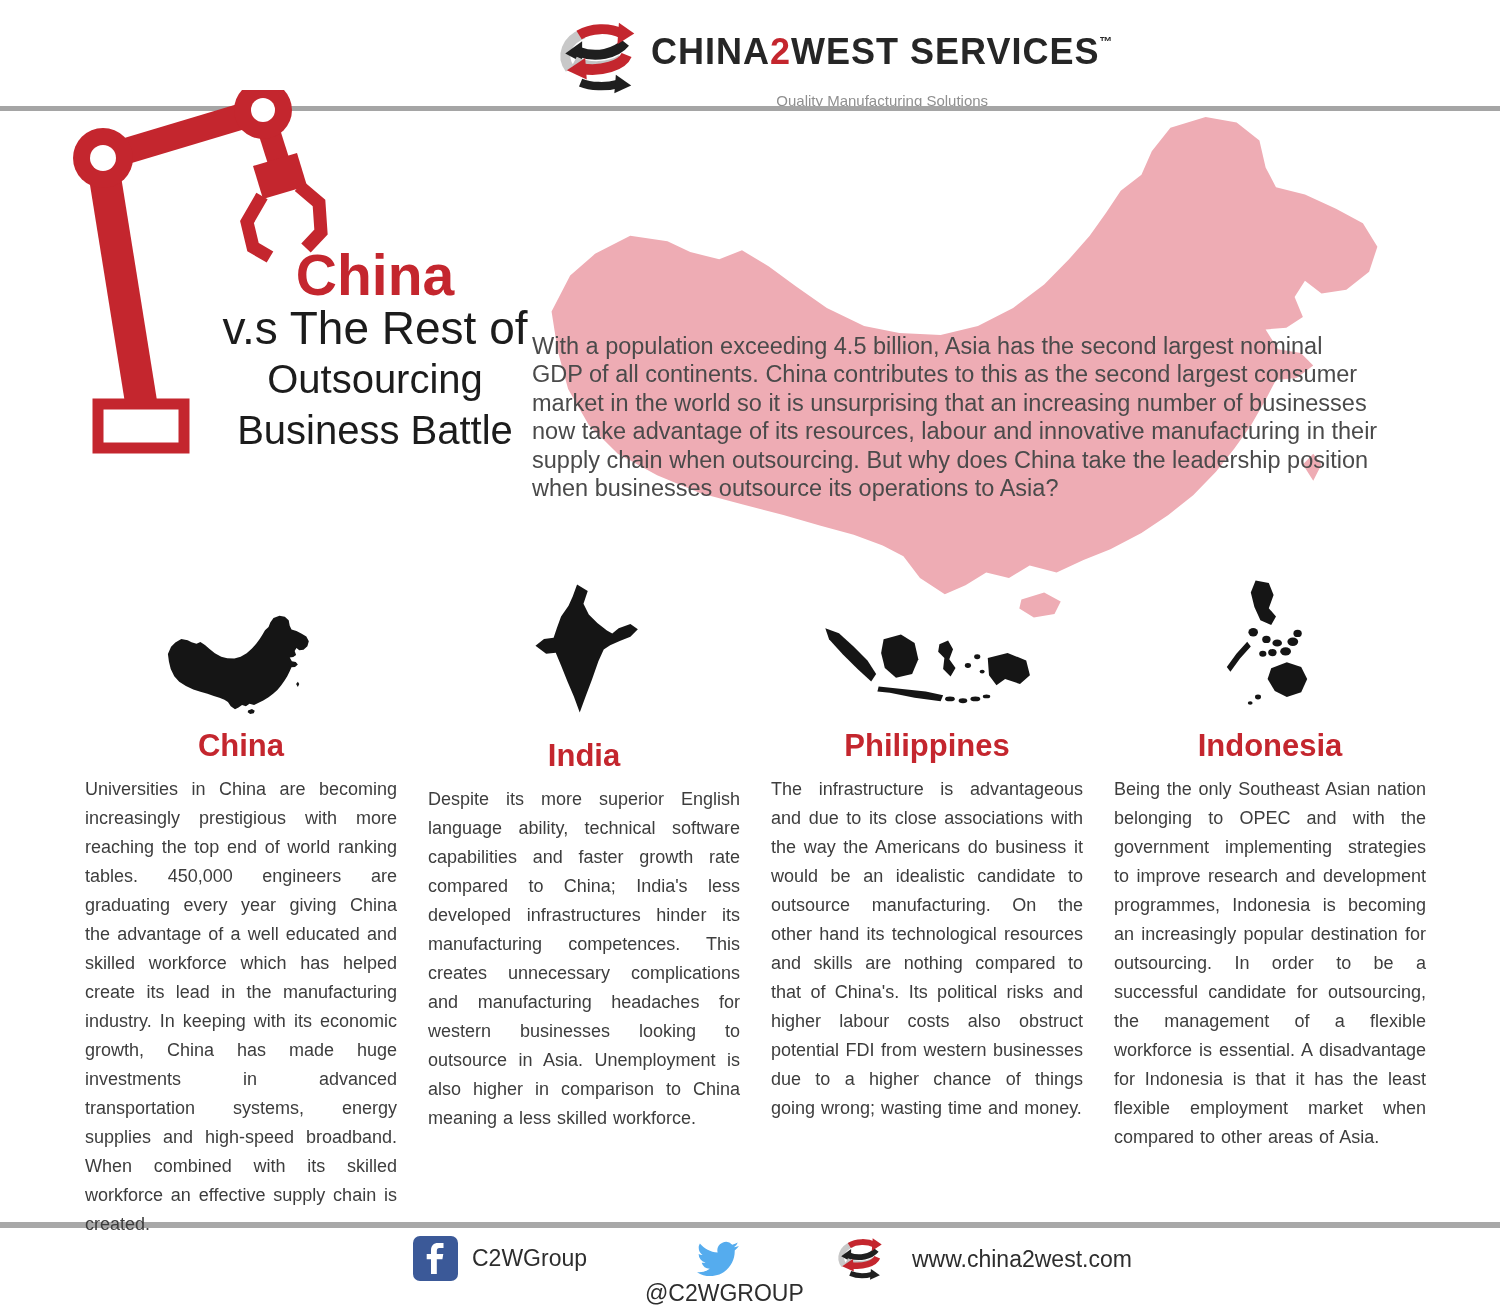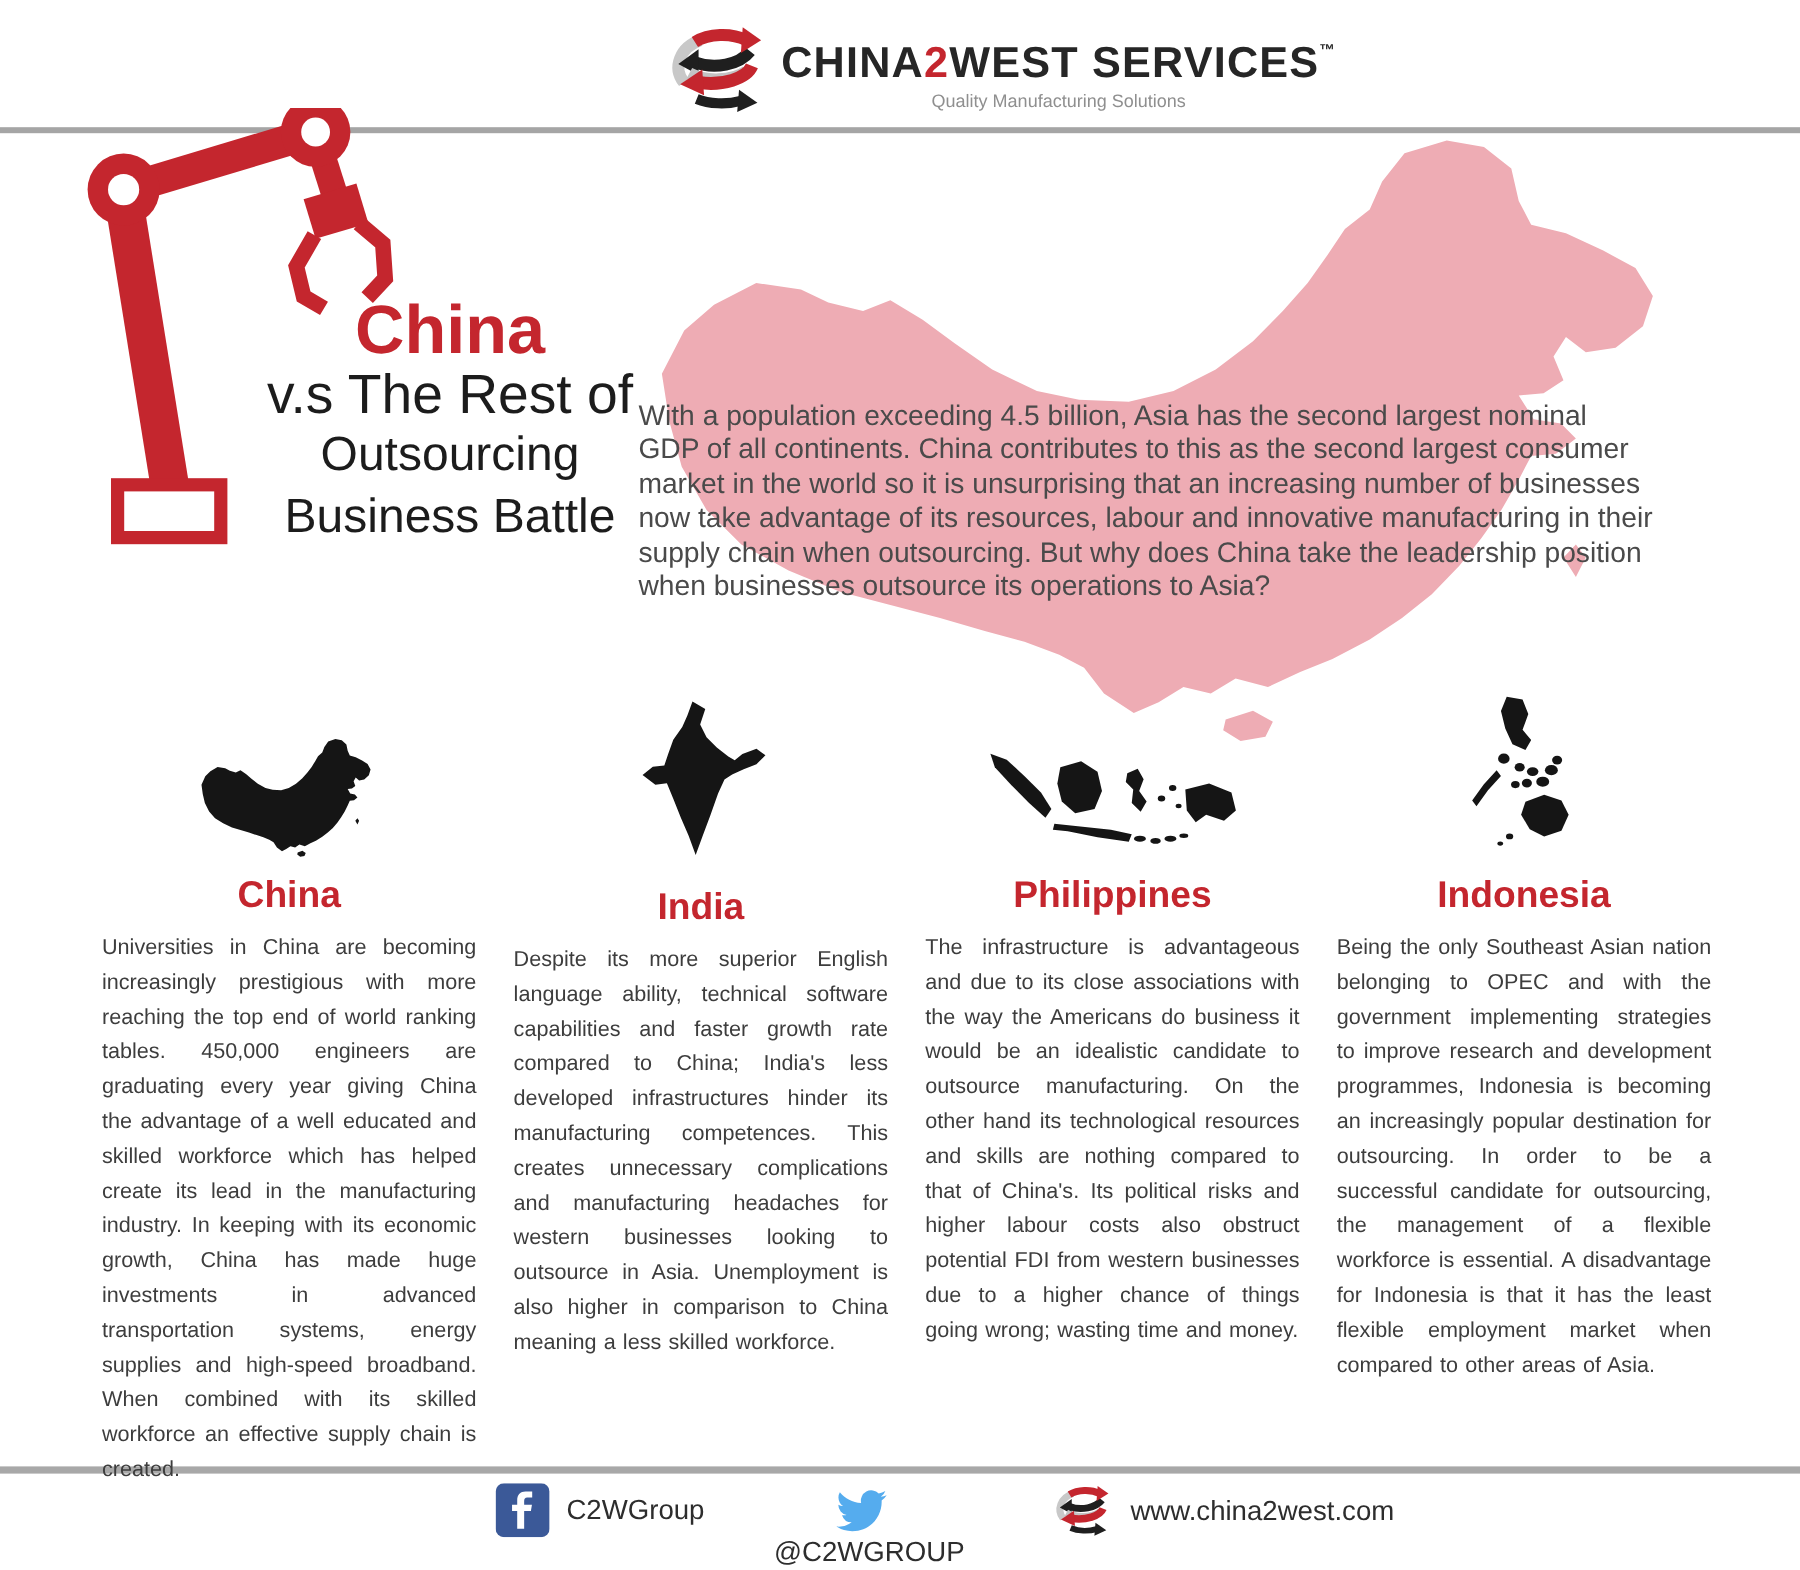--- a/index.html
+++ b/index.html
@@ -8,21 +8,21 @@
     font-family:"Liberation Sans",sans-serif;background:#ffffff;
   }
   
   .header{position:absolute;left:0;top:0;width:1500px;height:106px;}
   .logo-wrap{position:absolute;left:553px;top:12px;display:flex;align-items:flex-start;}
   .logo-swirl{width:92px;height:92px;}
   .brand-block{margin-left:6px;margin-top:22px;}
   .brand-name{font-size:36px;font-weight:700;letter-spacing:1px;color:#262626;line-height:1;white-space:nowrap;}
   .brand-name .digit{color:#c4262e;}
   .brand-name sup{font-size:13px;font-weight:700;vertical-align:18px;}
-  .tagline{font-size:15px;color:#8f8f8f;margin-top:6px;text-align:center;}
+  .tagline{font-size:15px;color:#8f8f8f;margin-top:22px;text-align:center;}
   .top-divider{position:absolute;left:0;top:106px;width:1500px;height:5px;background:#a5a5a5;z-index:1;}
   
   .pink-map{position:absolute;left:535px;top:108px;width:890px;height:515px;z-index:0;}
   .intro{
     position:absolute;left:532px;top:308px;width:846px;z-index:2;
     font-size:23.5px;line-height:28.5px;color:#4a4a4a;text-align:left;
   }
   
   .robot-arm{position:absolute;left:60px;top:90px;width:350px;height:380px;z-index:3;}
   .title-block{position:absolute;left:165px;top:248px;width:420px;text-align:center;z-index:2;color:#1c1c1c;}
@@ -38,21 +38,21 @@
   .col-heading{margin:14px 0 0 0;text-align:center;font-size:31px;font-weight:700;color:#c4262e;line-height:1.1;}
   .col-2 .col-heading{margin-top:24px;}
   .col-text{margin:12px 0 0 0;font-size:18px;line-height:29px;color:#3d3d3d;text-align:justify;word-spacing:1px;}
   
   .footer-divider{position:absolute;left:0;top:1222px;width:1500px;height:6px;background:#a8a8a8;}
   .footer{position:absolute;left:0;top:1228px;width:1500px;height:96px;}
   .f-item{position:absolute;display:flex;align-items:center;}
   .f-label{font-size:23px;color:#2d2d2d;}
   .fb-item{left:413px;top:8px;}
   .tw-item{left:645px;top:10px;flex-direction:column;}
-  .web-item{left:876px;top:4px;}
+  .web-item{left:834px;top:4px;gap:12px;}
   .fb-icon{width:45px;height:45px;margin-right:14px;}
   .tw-icon{width:50px;height:42px;margin-right:12px;}
   .web-icon{width:54px;height:54px;margin-right:12px;}
   .hidden-defs{position:absolute;width:0;height:0;overflow:hidden;}
 </style>
 </head>
 <body>
 
 <div class="page">
 

